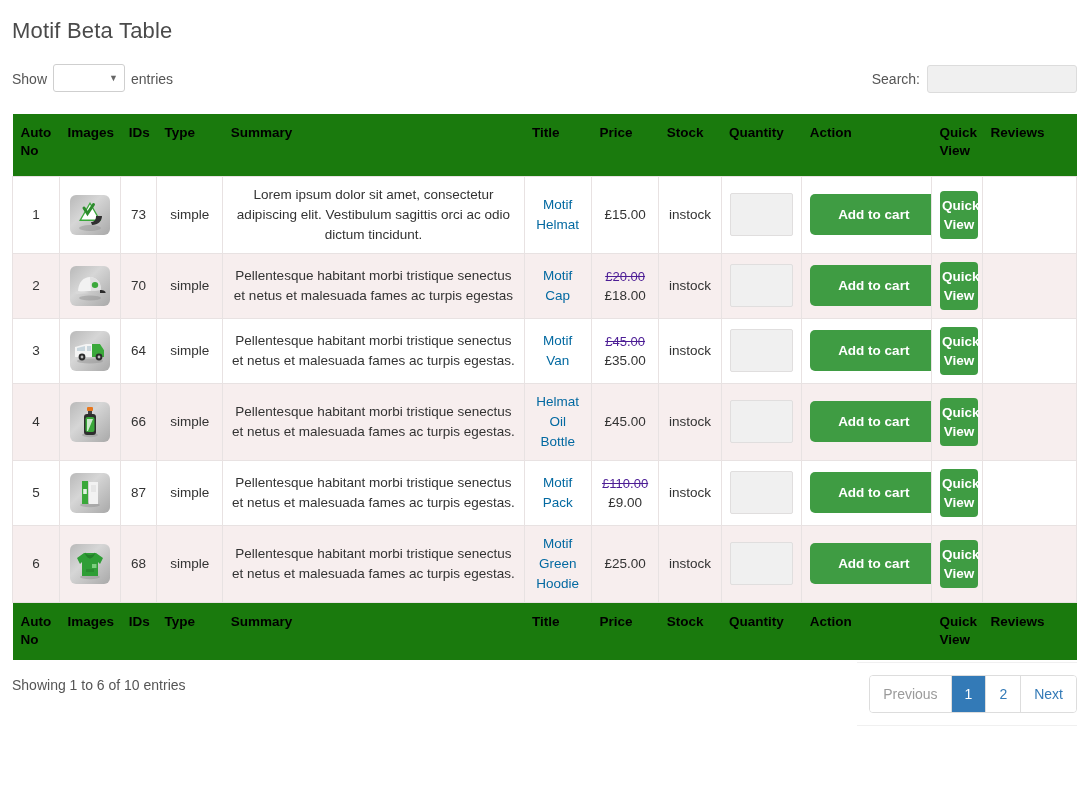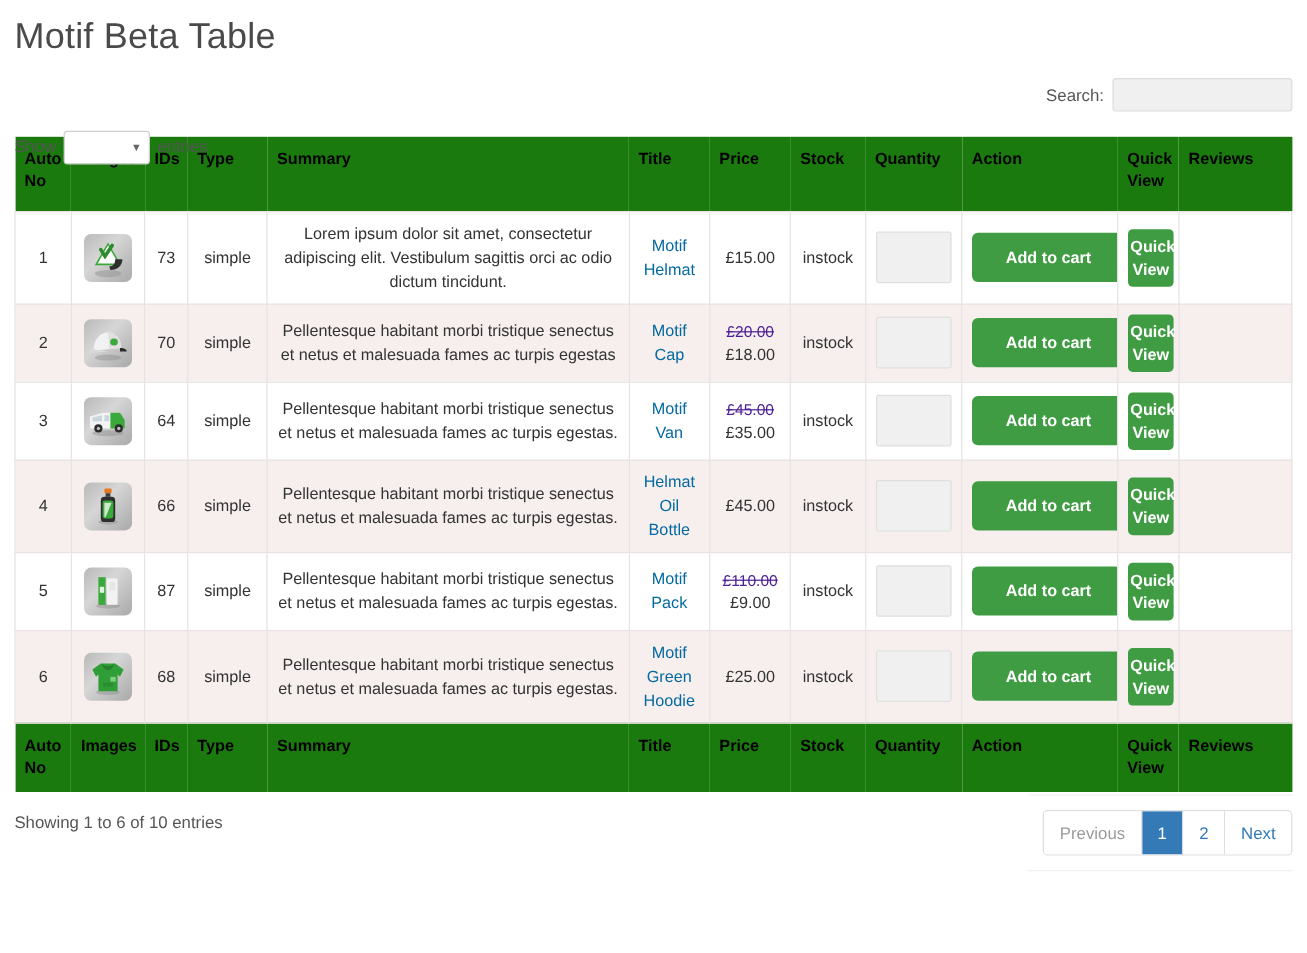--- a/index.html
+++ b/index.html
@@ -7,41 +7,40 @@
     margin: 0; padding: 0;
     width: 1089px; height: 794px;
     background: #ffffff;
     font-family: "Liberation Sans", sans-serif;
     color: #333333;
     overflow: hidden;
   }
   .page { width: 1089px; padding: 0 12px; }
 
   .page-title {
-    font-size: 30px;
+    font-size: 22px;
     font-weight: 300;
     color: #4a4a4a;
     margin: 12px 0 0 0;
     padding: 0;
     line-height: 38px;
     letter-spacing: 0.2px;
   }
 
   
   .controls {
     position: relative;
     height: 38px;
     margin-top: 14px;
   }
   .length-ctl {
     position: absolute; left: 0; top: 0;
     font-size: 14px; color: #555;
-    display: flex; align-items: flex-end; gap: 6px;
+    display: flex; align-items: flex-start; gap: 6px;
     line-height: 30px;
-    margin-top: 43px;
   }
   .length-select {
     width: 72px; height: 28px;
     border: 1px solid #cfcfcf;
     border-radius: 3px;
     background: #ffffff;
     position: relative;
     display: inline-block;
   }
   .length-select .caret {

